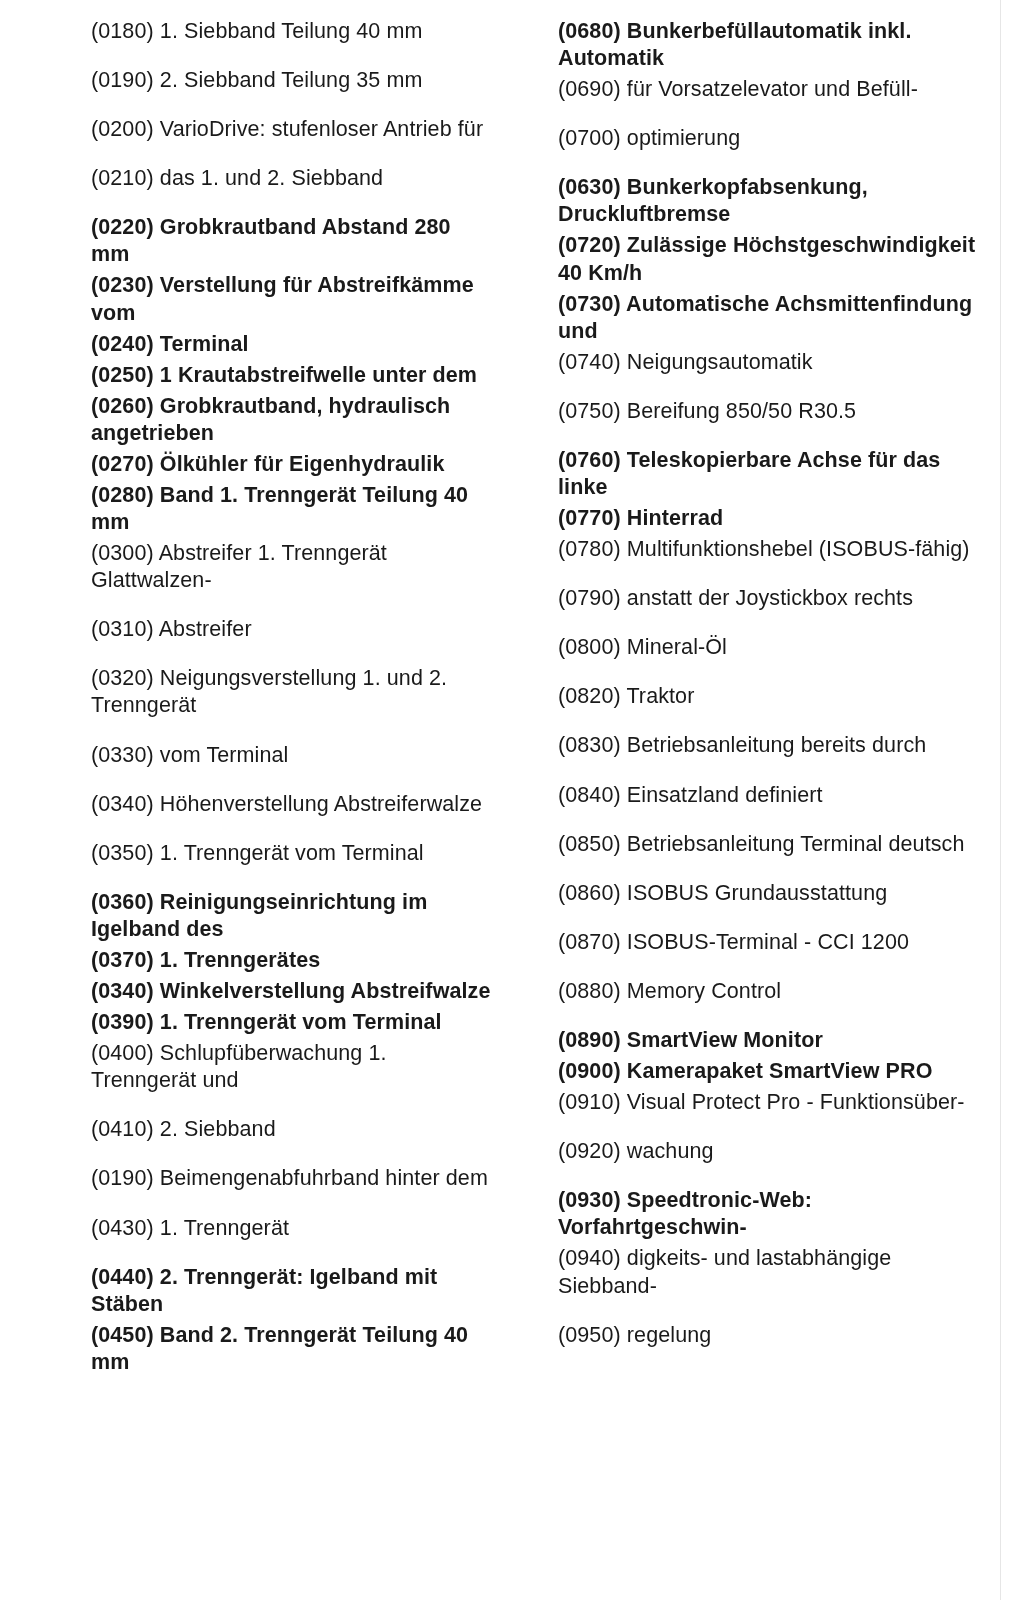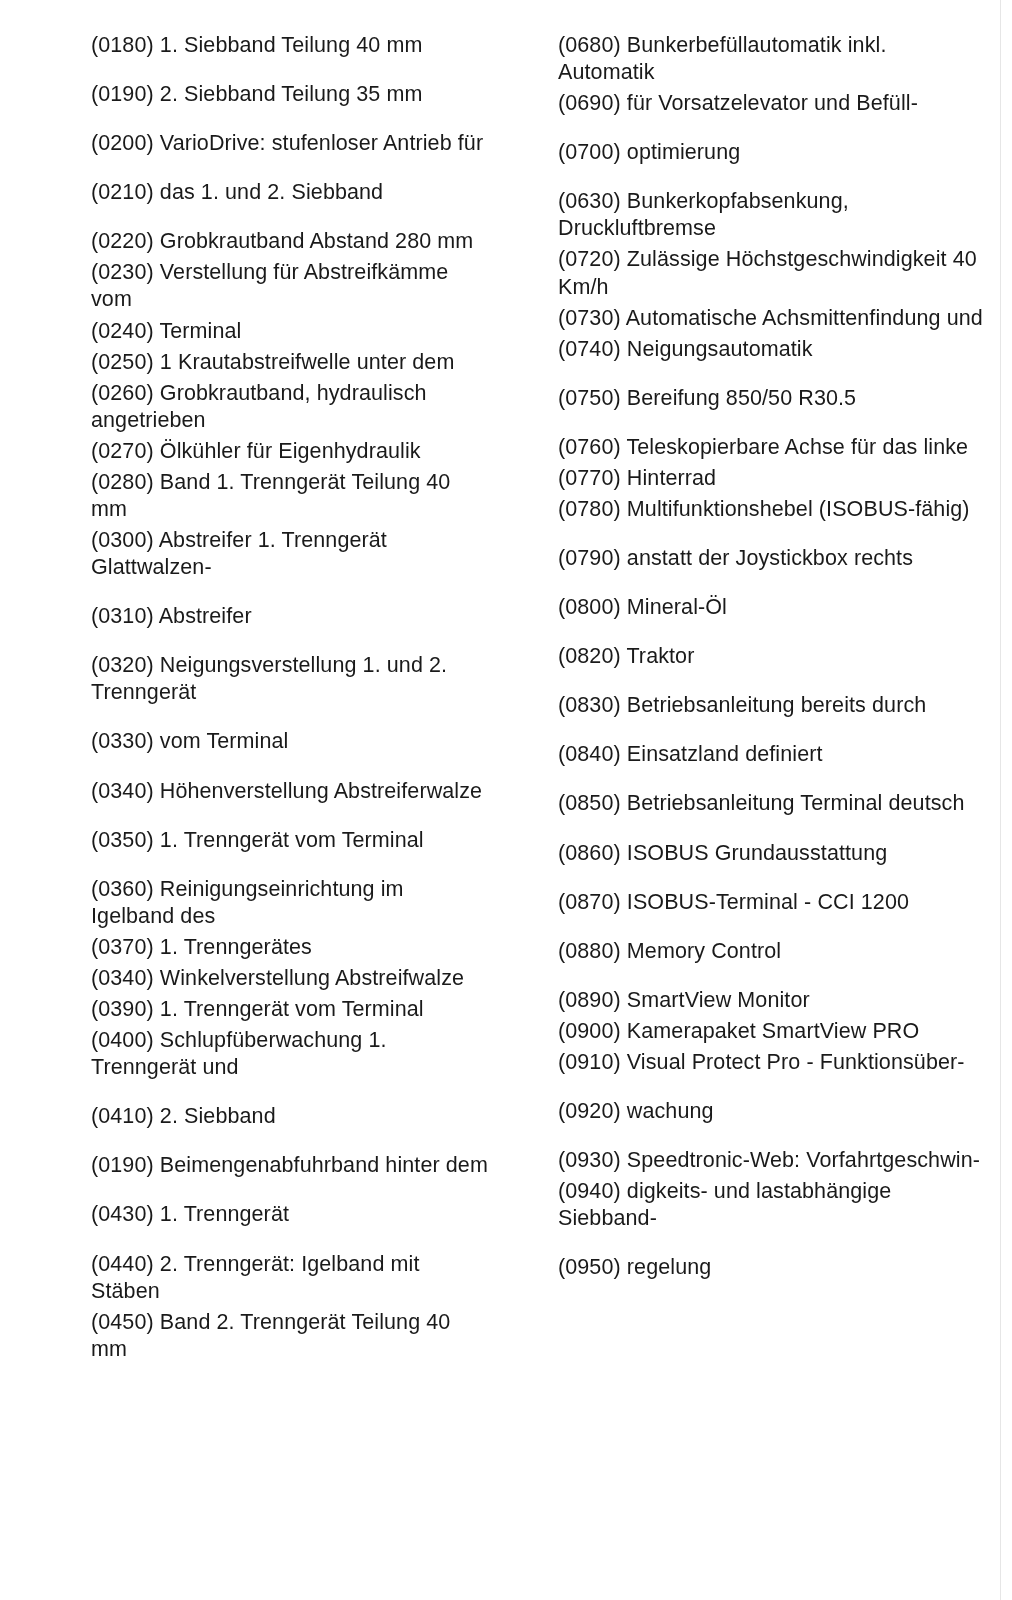--- a/index.html
+++ b/index.html
@@ -31,21 +31,21 @@
     position: absolute;
     top: 0;
     left: 1000px;
     width: 1px;
     height: 1600px;
     background: #e6e6e6;
   }
 
   #columns {
     position: absolute;
-    top: 32px;
+    top: 18px;
     left: 0;
     width: 1012px;
     display: flex;
     align-items: flex-start;
   }
 
   .column {
     box-sizing: border-box;
   }
 
@@ -65,20 +65,21 @@
     font-size: 21.5px;
     line-height: 1.26;
     letter-spacing: 0.1px;
     margin: 0 0 22px 0;
     word-wrap: break-word;
     -webkit-font-smoothing: antialiased;
   }
 
   .entry.tight {
     margin-bottom: 4px;
+    font-weight: bold;
   }
 </style>
 </head>
 <body>
 
 <div id="page">
 
   <div id="page-edge-rule"></div>
 
   <div id="columns">

